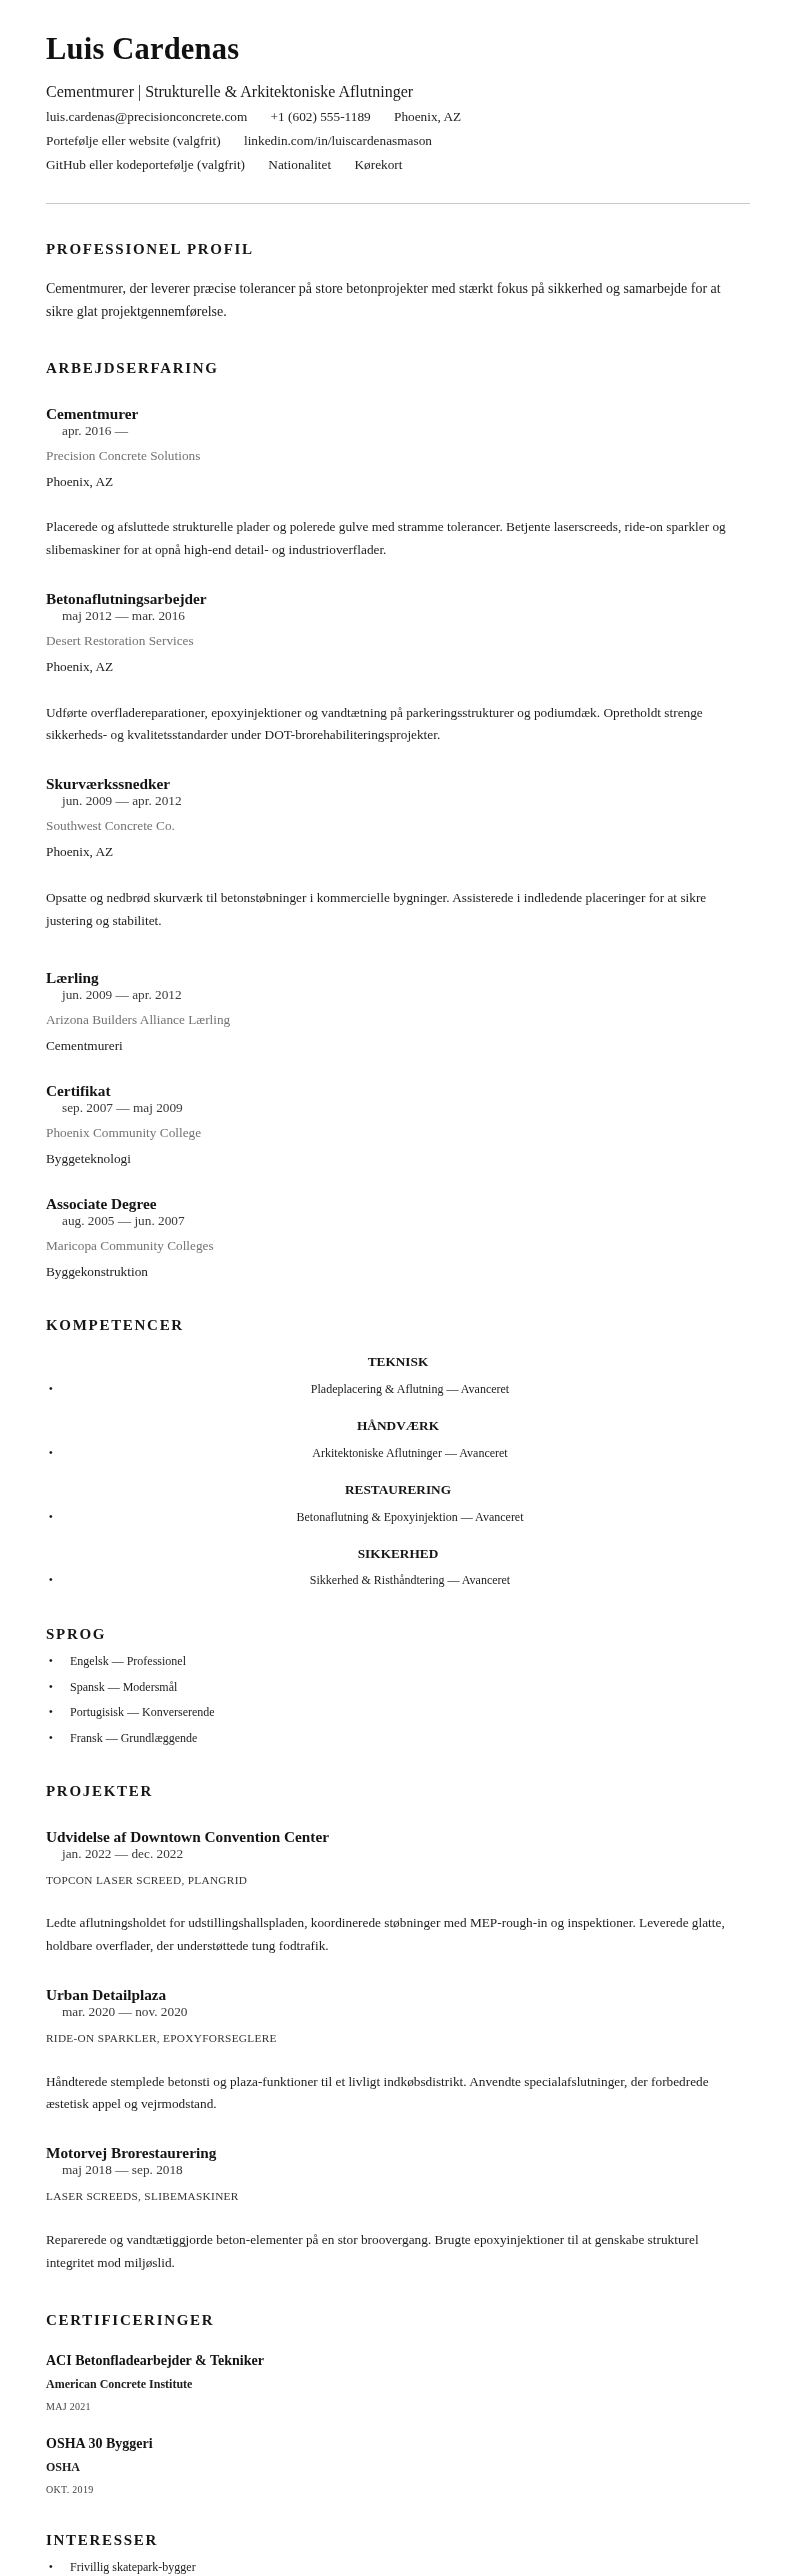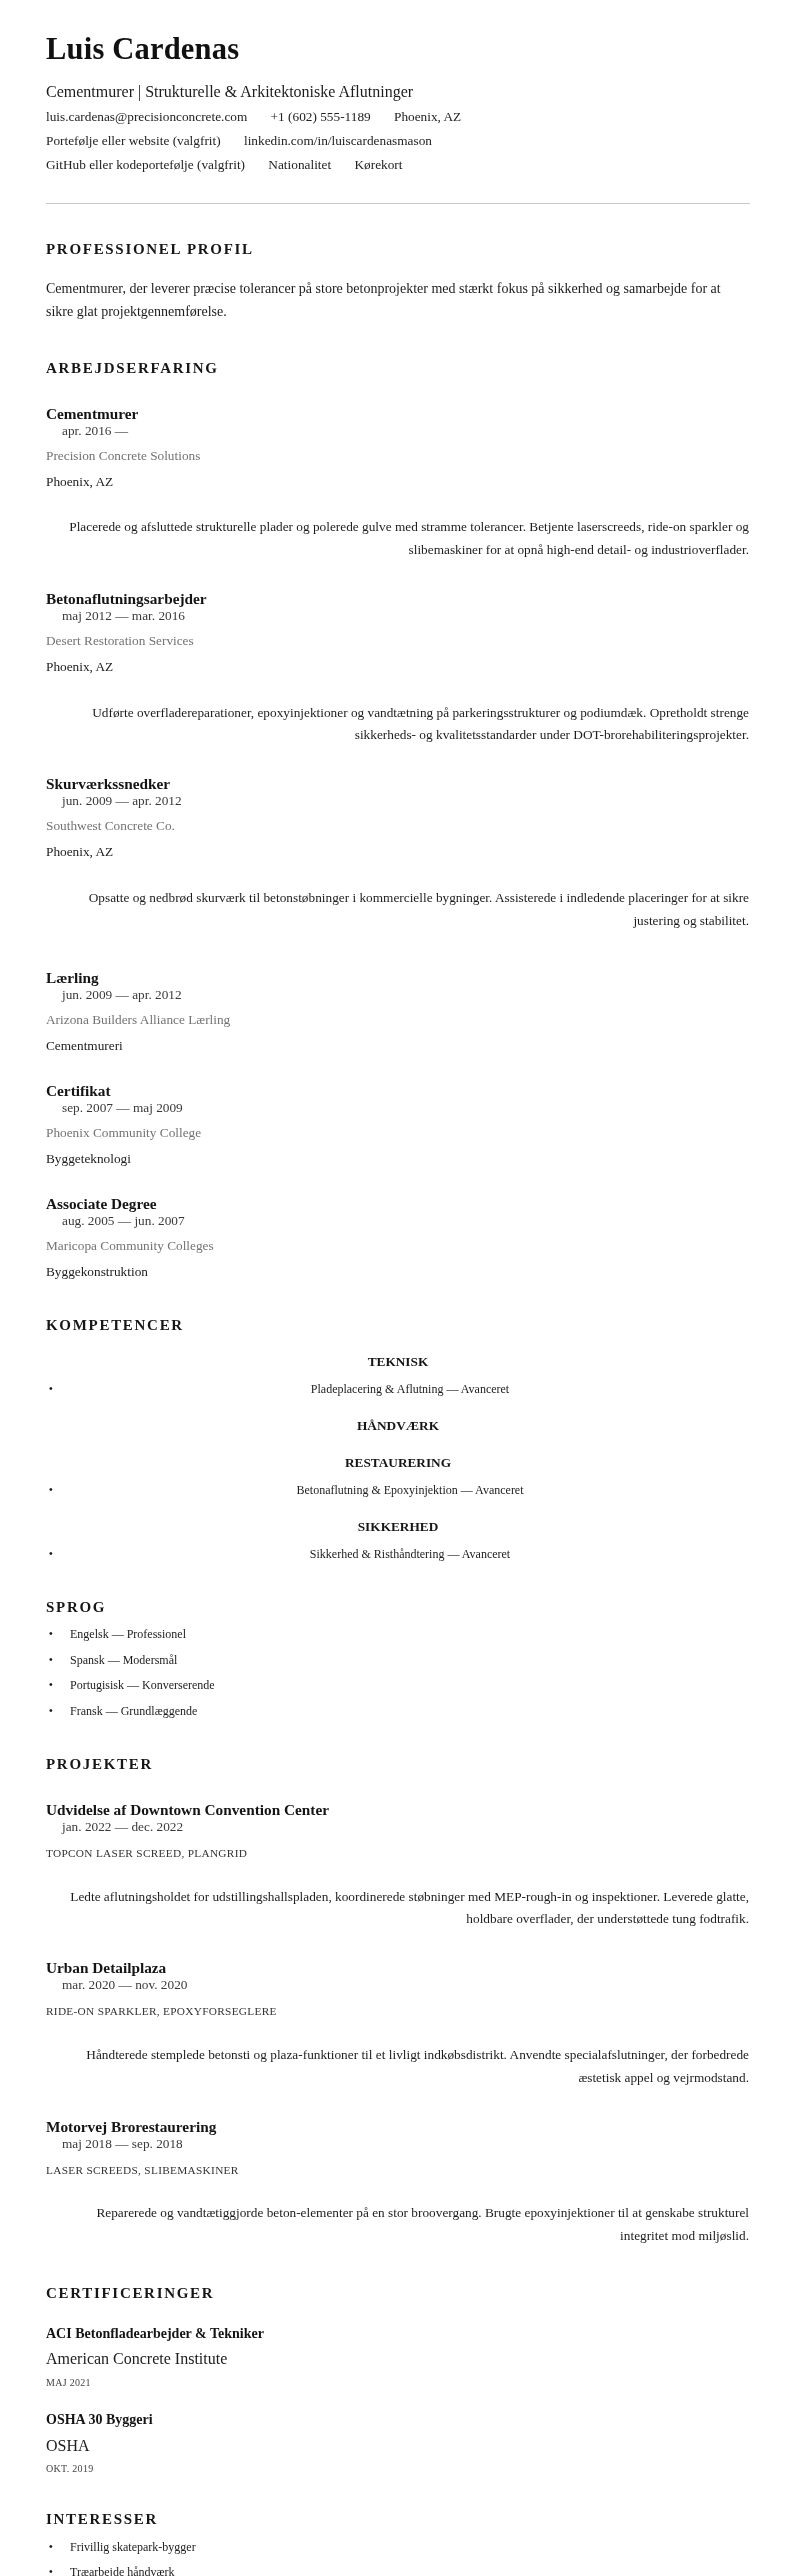--- a/index.html
+++ b/index.html
@@ -78,21 +78,20 @@
     padding-left: 16px;
   }
   .entry-sub { margin-top: 9px; font-size: 13.3px; color: #737373; }
   .entry-sub2 { margin-top: 10px; font-size: 13.3px; color: #202020; }
   .entry-desc {
     margin-top: 26.5px;
     font-size: 13.3px;
     line-height: 1.72;
     max-width: 703px;
     color: #1c1c1c;
-    text-align: right;
   }
   .entry-tools {
     margin-top: 12px;
     font-size: 11.3px;
     letter-spacing: 0.3px;
     color: #333333;
     text-transform: uppercase;
   }
 
   
@@ -118,21 +117,21 @@
     position: absolute;
     left: 2.7px;
     top: 0;
     font-size: 12px;
     color: #1c1c1c;
   }
 
   
   .cert-entry { margin-top: 24px; }
   .cert-title { font-size: 14px; font-weight: 700; color: #141414; }
-  .cert-issuer { margin-top: 8.6px; font-size: 16px; color: #202020; }
+  .cert-issuer { margin-top: 8.6px; font-size: 12px; color: #202020; font-weight: bold; }
   .cert-date {
     margin-top: 8.6px;
     font-size: 10px;
     letter-spacing: 0.3px;
     color: #444444;
     text-transform: uppercase;
   }
 </style>
 </head>
 <body>
@@ -235,20 +234,23 @@
 
     <div class="skill-group">
       <h4 class="skill-group-title">TEKNISK</h4>
       <ul class="bullet-list">
         <li>Pladeplacering &amp; Aflutning — Avanceret</li>
       </ul>
     </div>
 
     <div class="skill-group">
       <h4 class="skill-group-title">HÅNDVÆRK</h4>
+      <ul class="bullet-list">
+        <li>Arkitektoniske Aflutninger — Avanceret</li>
+      </ul>
     </div>
 
     <div class="skill-group">
       <h4 class="skill-group-title">RESTAURERING</h4>
       <ul class="bullet-list">
         <li>Betonaflutning &amp; Epoxyinjektion — Avanceret</li>
       </ul>
     </div>
 
     <div class="skill-group">

